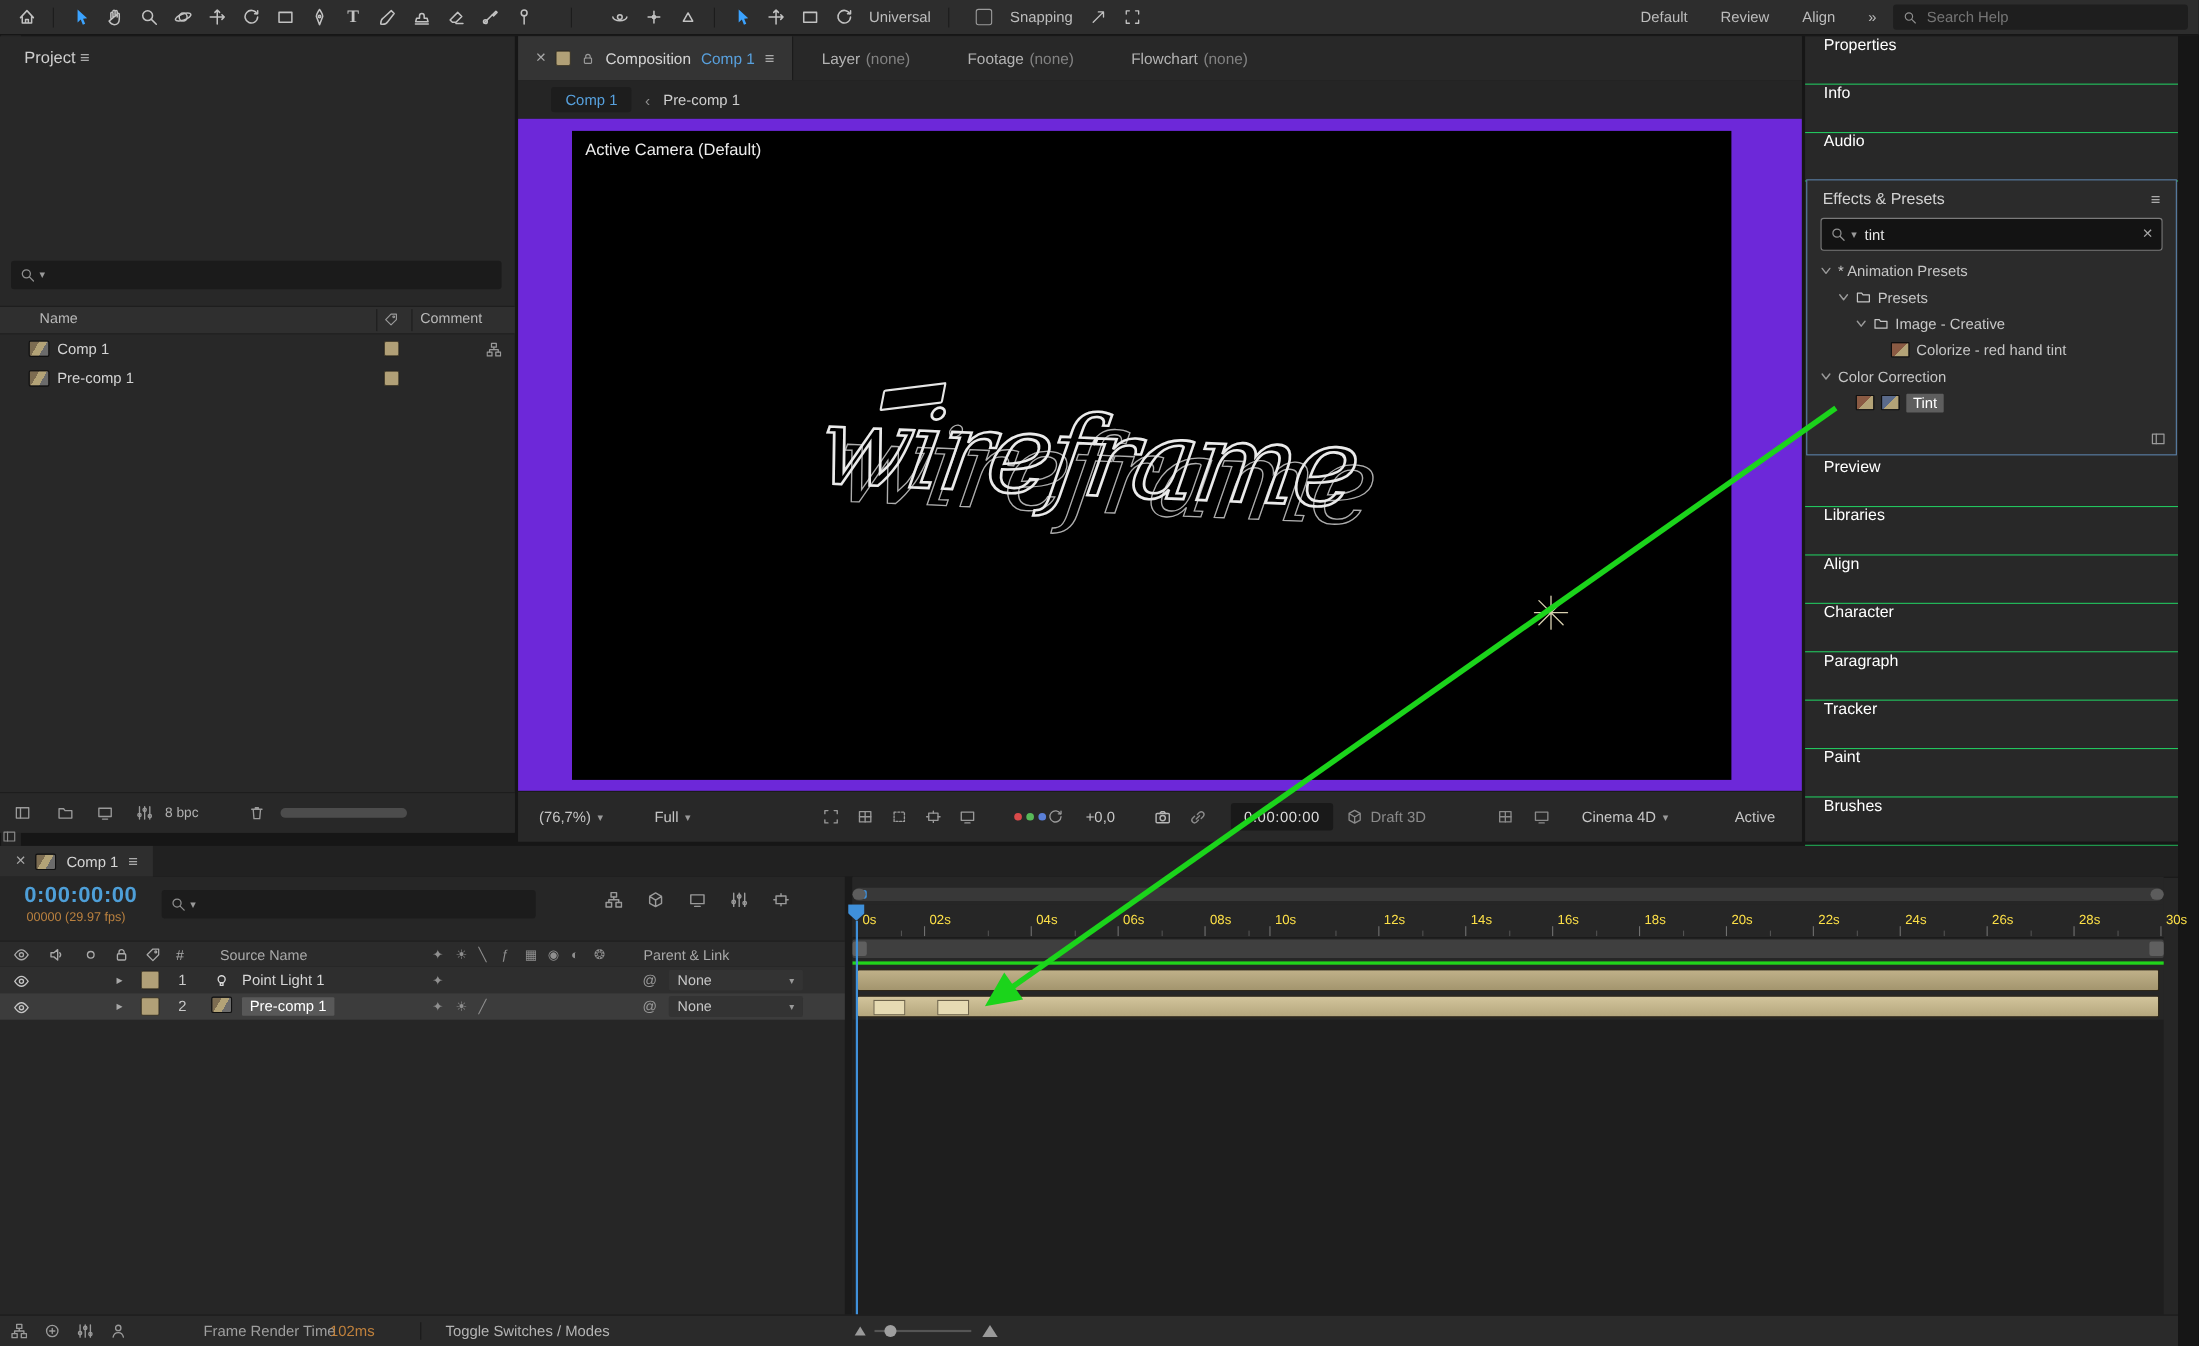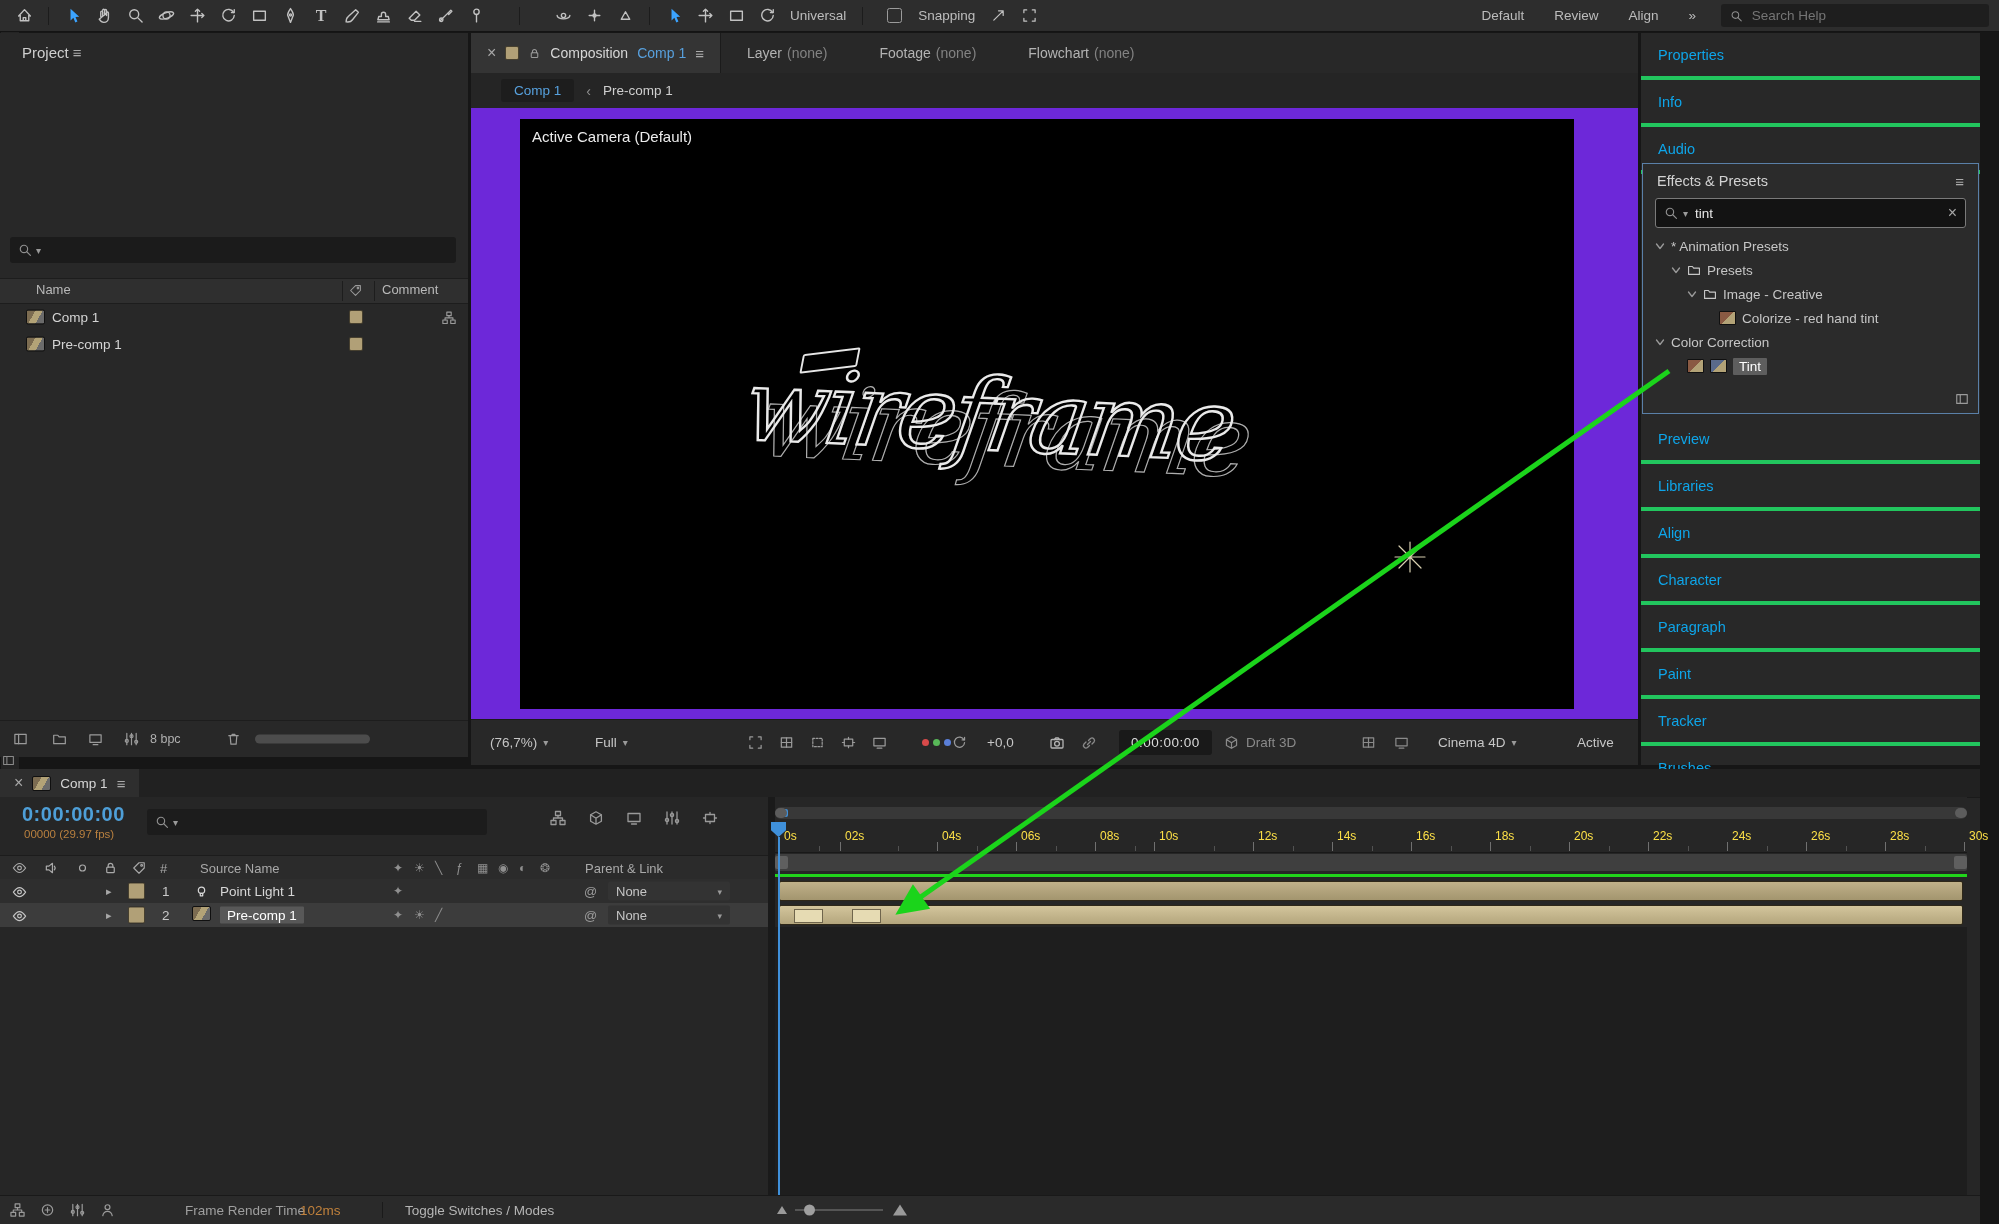--- a/index.html
+++ b/index.html
@@ -15,21 +15,21 @@
   #tb-tools{display:flex;align-items:center;gap:3px}
   .tool{width:28px;height:25px;display:flex;align-items:center;justify-content:center;border-radius:3px;color:#c2c2c2}
   .tool.active{color:#3ba3ff}
   .tglyph{font-size:16px;font-weight:bold;color:currentColor;font-family:"Liberation Serif",serif}
   .tsep{width:1px;height:18px;background:#1c1c1c;margin:0 7px}
   .tsep.wide{margin:0 26px}
   .tb-label{font-size:13.5px;color:#bdbdbd;margin:0 6px}
   .snapbox{width:13px;height:13px;border:1.5px solid #9b9b9b;border-radius:2.5px;margin-left:14px;margin-right:7px;display:inline-block}
   #tb-right{margin-left:auto;display:flex;align-items:center}
   .ws{padding:0 15px;font-size:13.5px;color:#bcbcbc;line-height:32px}
-  #help-search{display:flex;align-items:center;gap:7px;background:#1e1e1e;border-radius:3px;height:23px;padding:0 9px;width:250px;color:#8f8f8f;margin-left:10px}
+  #help-search{display:flex;align-items:center;gap:7px;background:#1e1e1e;border-radius:3px;height:23px;padding:0 9px;width:250px;color:#8f8f8f;}
   #help-search input{background:transparent;border:0;outline:0;color:#9a9a9a;font-size:13.5px;width:100%;font-family:inherit}
 
   
   #project{left:0;top:33px;width:468px;height:724px}
   .phead{display:flex;align-items:center;gap:4px;padding:0 22px;height:38px;font-size:15px;color:#cfcfcf}
   .menu-ic{color:#ababab;font-size:15px}
   #proj-search{position:absolute;left:10px;top:204px;width:446px;height:26px;background:#1b1b1b;border-radius:3px;
                display:flex;align-items:center;padding:0 8px;gap:4px;color:#8f8f8f;box-sizing:border-box}
   #proj-search input{flex:1;background:transparent;border:0;outline:0;color:#cfcfcf;font-family:inherit}
   #proj-cols{position:absolute;left:0;top:245px;width:100%;height:24px;background:#2f2f2f;border-top:1px solid #1d1d1d;
@@ -73,21 +73,21 @@
   #light-x{position:absolute;left:873px;top:421px}
   #cbar{position:absolute;left:0;bottom:0;right:0;height:45px;background:#282828;border-top:1px solid #1b1b1b;font-size:13.5px;color:#c6c6c6}
   .cb{position:absolute;top:0;height:45px;display:flex;align-items:center;gap:6px}
   .chev{font-size:10px;color:#9a9a9a}
   .tc-chip{background:#191919;border-radius:3px;padding:5px 12px;color:#dcdcdc;letter-spacing:.5px}
   .rgbdots span{width:7px;height:7px;border-radius:50%;display:inline-block}
   .rgbdots span+span{margin-left:-2px}
 
   
   #rightp{left:1641px;top:33px;width:339px;height:732px}
-  .rp-row{height:43px;border-bottom:4px solid #22c55e;display:flex;align-items:center;padding-left:17px;font-size:14.5px;color:#0ea5e9}
+  .rp-row{height:43px;border-bottom:1px solid #22c55e;display:flex;padding-left:17px;font-size:14.5px;color:#ffffff}
   #rp-bottom{position:absolute;left:0;top:384px;width:100%}
   #ep{position:absolute;left:1px;top:130px;right:1px;height:251px;border:1px solid #5a80a8;background:#2b2b2b;box-sizing:border-box}
   #ep-head{height:34px;display:flex;align-items:center;padding:0 14px;font-size:14.5px;color:#d2d2d2}
   #ep-head .menu-ic{margin-left:auto}
   #ep-search{margin:0 12px;height:28px;background:#131313;border:1px solid #7a7a7a;border-radius:3px;
              display:flex;align-items:center;padding:0 8px;gap:5px;color:#8f8f8f}
   #ep-search input{flex:1;background:transparent;border:0;outline:0;color:#e8e8e8;font-size:13.5px;font-family:inherit}
   #ep-tree{margin-top:6px}
   .trow{height:24px;display:flex;align-items:center;font-size:13.5px;color:#c6c6c6;gap:6px}
   .chv{color:#9a9a9a}
@@ -731,24 +731,24 @@
         <div class="rp-row">
           <span>Align</span>
         </div>
         <div class="rp-row">
           <span>Character</span>
         </div>
         <div class="rp-row">
           <span>Paragraph</span>
         </div>
         <div class="rp-row">
+          <span>Tracker</span>
+        </div>
+        <div class="rp-row">
           <span>Paint</span>
-        </div>
-        <div class="rp-row">
-          <span>Tracker</span>
         </div>
         <div class="rp-row">
           <span>Brushes</span>
         </div>
       </div>
   </section>
 
   <div id="rstrip">
     <svg class="ic sic" width="13" height="13" style="top:754px">
         <use href="#i-panel"></use>

